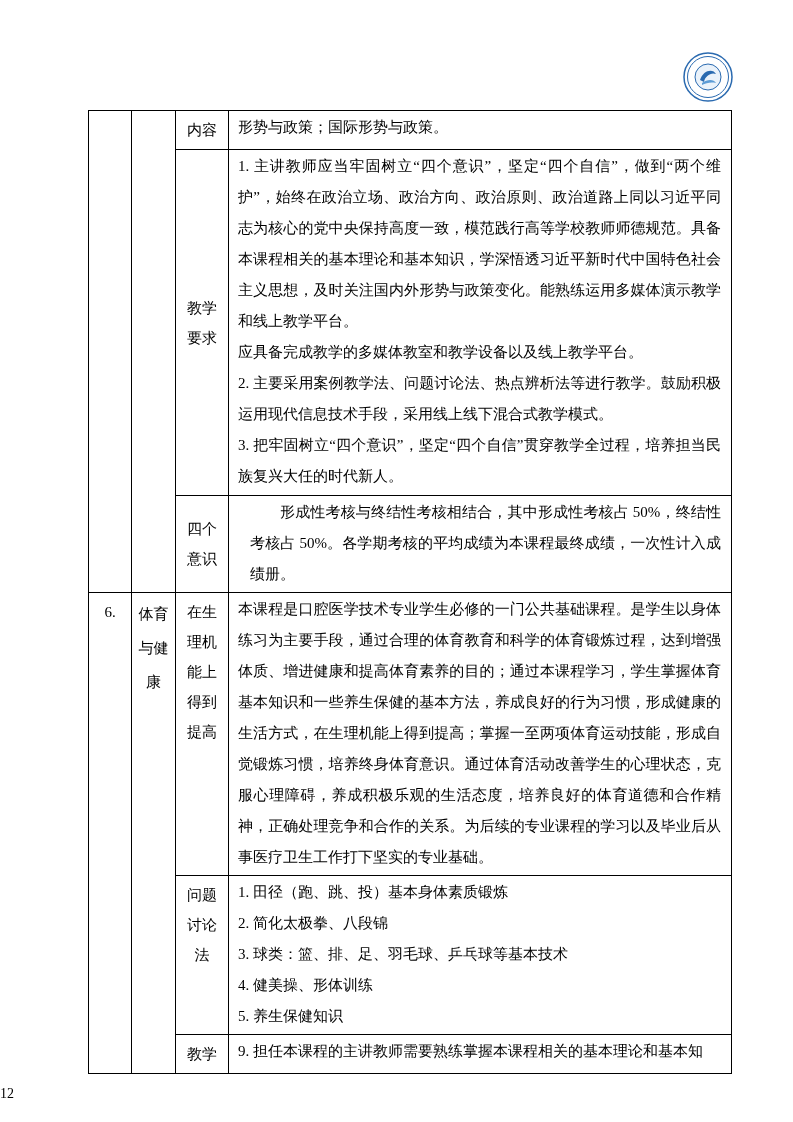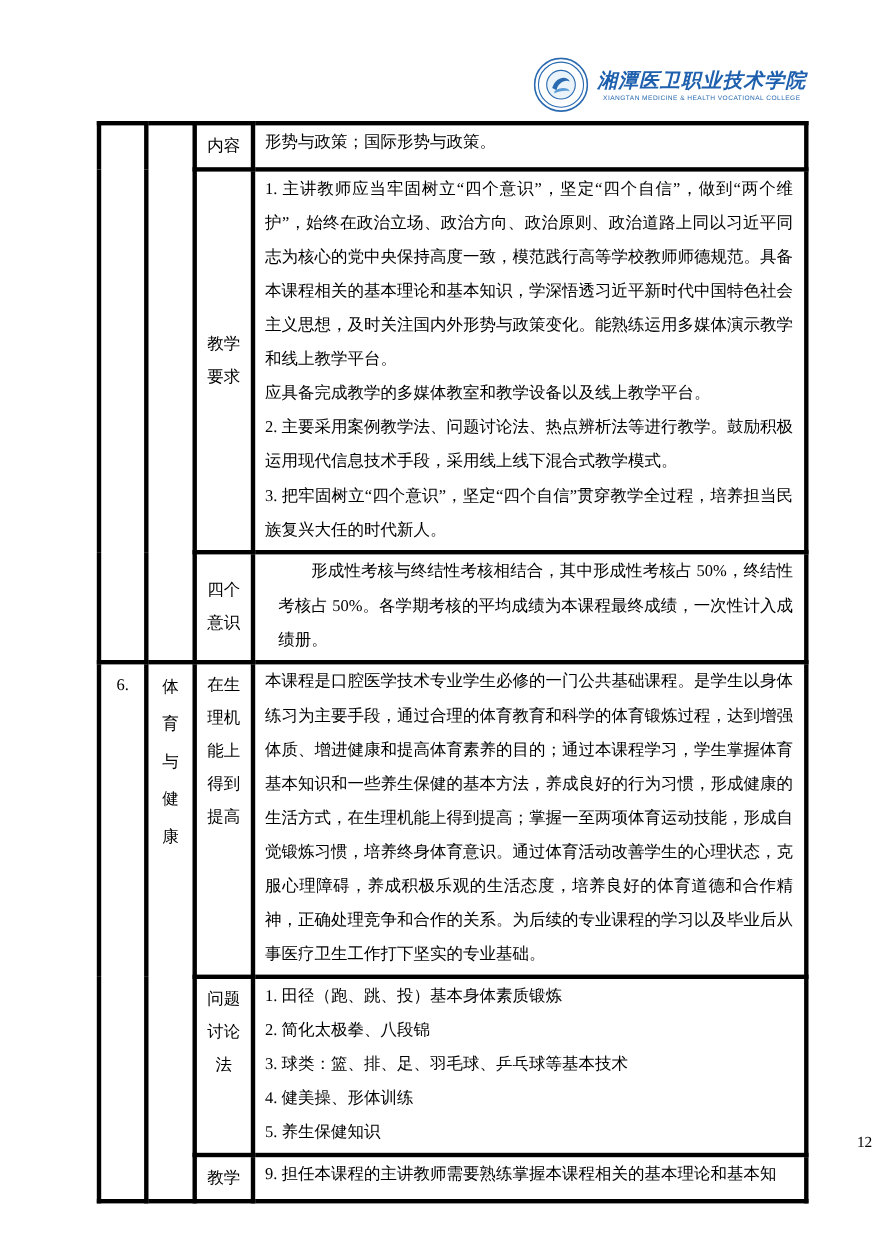--- a/index.html
+++ b/index.html
@@ -43,21 +43,21 @@
   .syllabus-table {
     position: absolute;
     left: 88px;
     top: 110px;
     width: 643px;
     border-collapse: collapse;
     table-layout: fixed;
     font-size: 15px;
   }
   .syllabus-table td {
-    border: 4px solid #000000;
+    border: 1px solid #000000;
     vertical-align: top;
     overflow: hidden;
   }
   col.c-num   { width: 43px; }
   col.c-cat   { width: 44px; }
   col.c-label { width: 53px; }
   col.c-text  { width: 503px; }
 
   td.cell-num {
     text-align: center;
@@ -90,42 +90,38 @@
   tr.r3 { height: 66px; }
   tr.r4 { height: 280px; }
   tr.r5 { height: 152px; }
   tr.r6 { height: 35px; }
 
   
   .page-footer {
     position: absolute;
     left: 0;
     right: 0;
-    top: 1032px;
-    text-align: right;
+    top: 1086px;
+    text-align: left;
     font-size: 14px;
   }
 </style>
 </head>
 <body>
 
 <div class="page">
 
   <div class="header-logo">
     <svg width="50" height="50" viewBox="0 0 50 50" aria-hidden="true">
       <circle cx="25" cy="25" r="24" fill="#ffffff" stroke="#2a6ab0" stroke-width="1.5"></circle>
       <circle cx="25" cy="25" r="20.5" fill="none" stroke="#2a6ab0" stroke-width="1"></circle>
       <circle cx="25" cy="25" r="13" fill="#eaf2fa" stroke="#2a6ab0" stroke-width="1"></circle>
       <path d="M17 28 C20 18, 30 16, 33 22 C28 20, 22 24, 21 30 Z" fill="#2a6ab0"></path>
       <path d="M19 31 C24 27, 31 27, 33 31 C28 30, 23 31, 19 33 Z" fill="#5b9bd5"></path>
     </svg>
-    <div class="logo-textblock">
-      <div class="logo-zh">湘潭医卫职业技术学院</div>
-      <div class="logo-en">XIANGTAN MEDICINE &amp; HEALTH VOCATIONAL COLLEGE</div>
-    </div>
   </div>
 
   <table class="syllabus-table">
     <colgroup>
       <col class="c-num">
         <col class="c-cat">
         <col class="c-label">
         <col class="c-text">
     </colgroup>
     <tbody>

